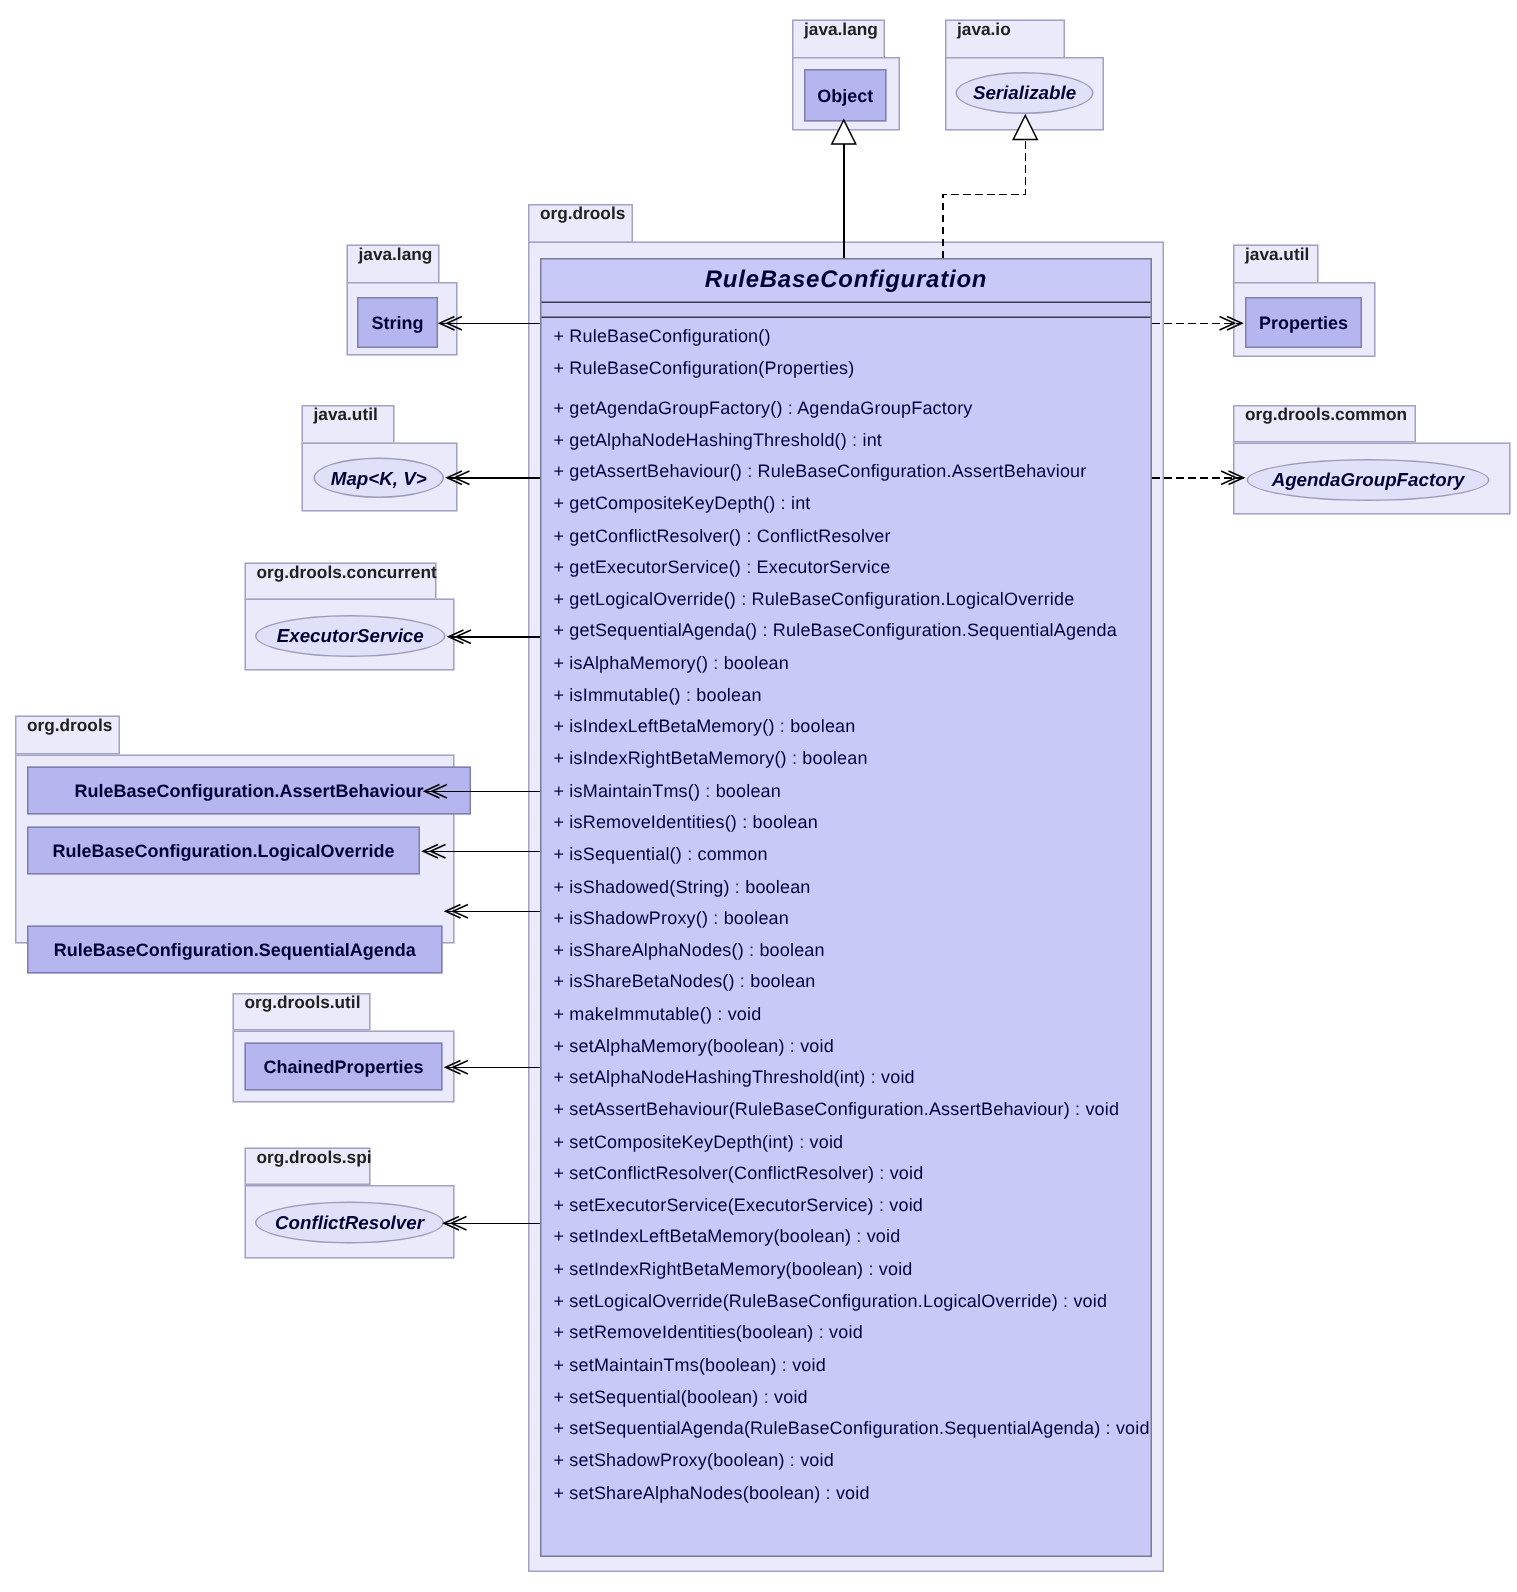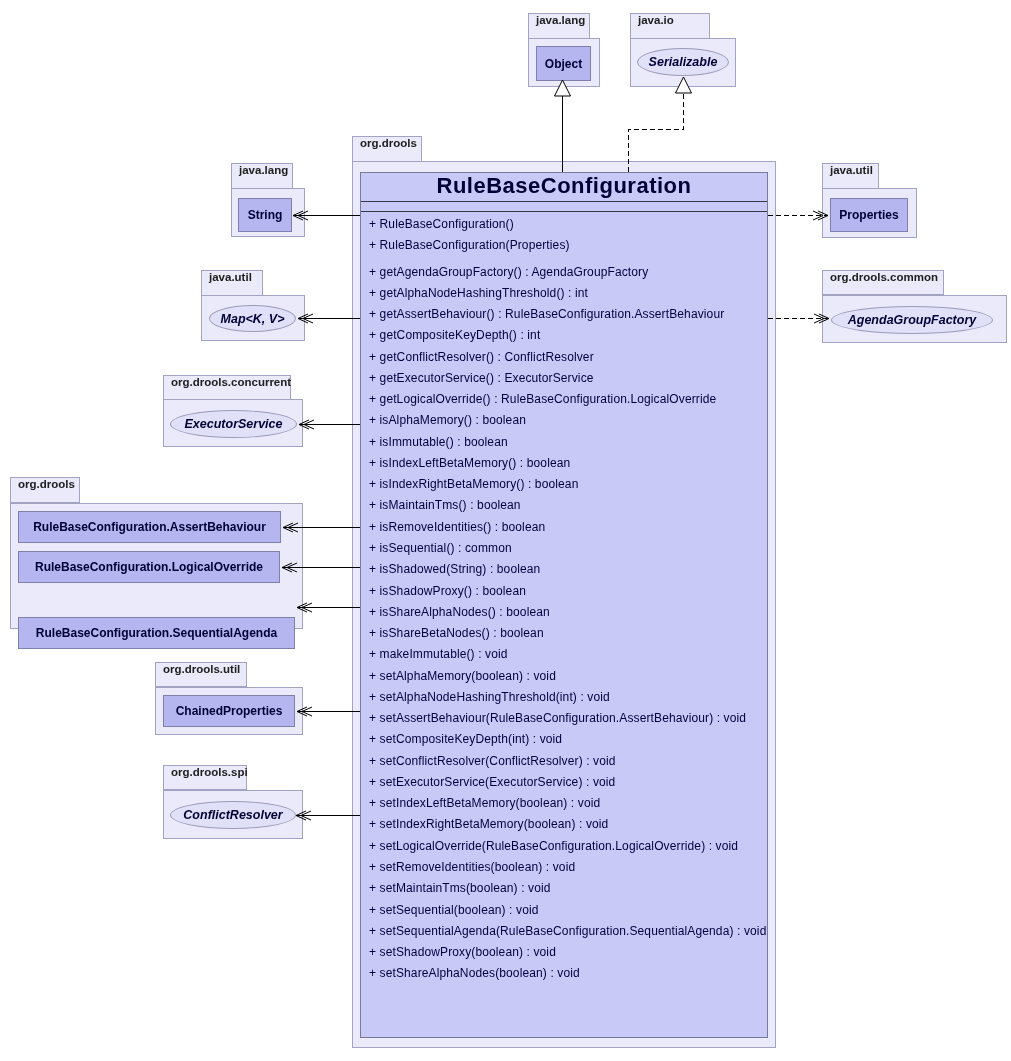--- a/index.html
+++ b/index.html
@@ -2,21 +2,21 @@
 <html style="--pkg: #eaeafa; --pkgborder: #a2a2c2; --cls: #b5b5ef; --clsborder: #7f7fae; --mainfill: #c9c9f7; --mainborder: #7a7a96; --sepline: #38384c; --iface: #e0e0f8; --ifaceborder: #9c9cba; --clstext: #000036; --methodtext: #000040;"><head>
 <meta charset="utf-8">
 <style>
   html,body{margin:0;padding:0;}
   body{width:1011px;height:1061px;background:#ffffff;font-family:"Liberation Sans",sans-serif;position:relative;overflow:hidden;}
   .pkg-tab{position:absolute;background:var(--pkg);border:1px solid var(--pkgborder);box-sizing:border-box;display:flex;padding-left:7px;font-size:11.5px;color:#202020;font-weight:bold;}
   .pkg-body{position:absolute;background:var(--pkg);border:1px solid var(--pkgborder);box-sizing:border-box;}
   .cls{position:absolute;background:var(--cls);border:1px solid var(--clsborder);box-sizing:border-box;display:flex;align-items:center;justify-content:center;font-weight:bold;font-size:12px;color:var(--clstext);white-space:nowrap;}
   .iface{position:absolute;background:var(--iface);border:1px solid var(--ifaceborder);border-radius:50%;box-sizing:border-box;display:flex;align-items:center;justify-content:center;font-weight:bold;font-style:italic;font-size:12.5px;color:var(--clstext);white-space:nowrap;}
   .main-box{position:absolute;left:360px;top:172px;width:408px;height:866px;background:var(--mainfill);border:1px solid var(--mainborder);box-sizing:border-box;}
-  .main-title{height:28px;display:flex;justify-content:center;font-weight:bold;font-size:22px;letter-spacing:0.5px;color:var(--clstext);border-bottom:1px solid var(--sepline);}
+  .main-title{height:28px;display:flex;align-items:center;justify-content:center;font-weight:bold;font-size:16px;letter-spacing:0.5px;color:var(--clstext);border-bottom:1px solid var(--sepline);font-style:italic;}
   .attr-comp{height:9px;border-bottom:1px solid var(--sepline);}
   .ops{padding:2px 0 0 8px;font-size:12px;letter-spacing:0.12px;color:var(--methodtext);}
   .op-line{height:21.27px;line-height:21.27px;white-space:nowrap;}
   .ops-gap{height:5px;}
   #arrows{position:absolute;left:0;top:0;pointer-events:none;}
 </style>
 </head>
 <body>
 
 <div class="pkg-tab" style="left:528px;top:13px;width:62px;height:26px;">
@@ -51,20 +51,21 @@
       </div>
     <div class="ops-gap"></div>
     <div>
         <div class="op-line">+ getAgendaGroupFactory() : AgendaGroupFactory</div>
         <div class="op-line">+ getAlphaNodeHashingThreshold() : int</div>
         <div class="op-line">+ getAssertBehaviour() : RuleBaseConfiguration.AssertBehaviour</div>
         <div class="op-line">+ getCompositeKeyDepth() : int</div>
         <div class="op-line">+ getConflictResolver() : ConflictResolver</div>
         <div class="op-line">+ getExecutorService() : ExecutorService</div>
         <div class="op-line">+ getLogicalOverride() : RuleBaseConfiguration.LogicalOverride</div>
+        <div class="op-line">+ getSequentialAgenda() : RuleBaseConfiguration.SequentialAgenda</div>
         <div class="op-line">+ isAlphaMemory() : boolean</div>
         <div class="op-line">+ isImmutable() : boolean</div>
         <div class="op-line">+ isIndexLeftBetaMemory() : boolean</div>
         <div class="op-line">+ isIndexRightBetaMemory() : boolean</div>
         <div class="op-line">+ isMaintainTms() : boolean</div>
         <div class="op-line">+ isRemoveIdentities() : boolean</div>
         <div class="op-line">+ isSequential() : common</div>
         <div class="op-line">+ isShadowed(String) : boolean</div>
         <div class="op-line">+ isShadowProxy() : boolean</div>
         <div class="op-line">+ isShareAlphaNodes() : boolean</div>
@@ -110,21 +111,21 @@
   </div>
 <div class="pkg-body" style="left:163px;top:399px;width:140px;height:48px;"></div>
 <div class="iface" style="left:170px;top:410px;width:127px;height:28px;">
     <span>ExecutorService</span>
   </div>
 
 <div class="pkg-tab" style="left:10px;top:477px;width:70px;height:26px;">
     <span>org.drools</span>
   </div>
 <div class="pkg-body" style="left:10px;top:503px;width:293px;height:126px;"></div>
-<div class="cls" style="left:18px;top:511px;width:263px;height:32px;">
+<div class="cls" style="left:18px;top:511px;width:296px;height:32px;">
     <span>RuleBaseConfiguration.AssertBehaviour</span>
   </div>
 <div class="cls" style="left:18px;top:551px;width:262px;height:32px;">
     <span>RuleBaseConfiguration.LogicalOverride</span>
   </div>
 <div class="cls" style="left:18px;top:591px;width:277px;height:32px;margin-top:26px;">
     <span>RuleBaseConfiguration.SequentialAgenda</span>
   </div>
 
 <div class="pkg-tab" style="left:155px;top:662px;width:92px;height:25px;">

